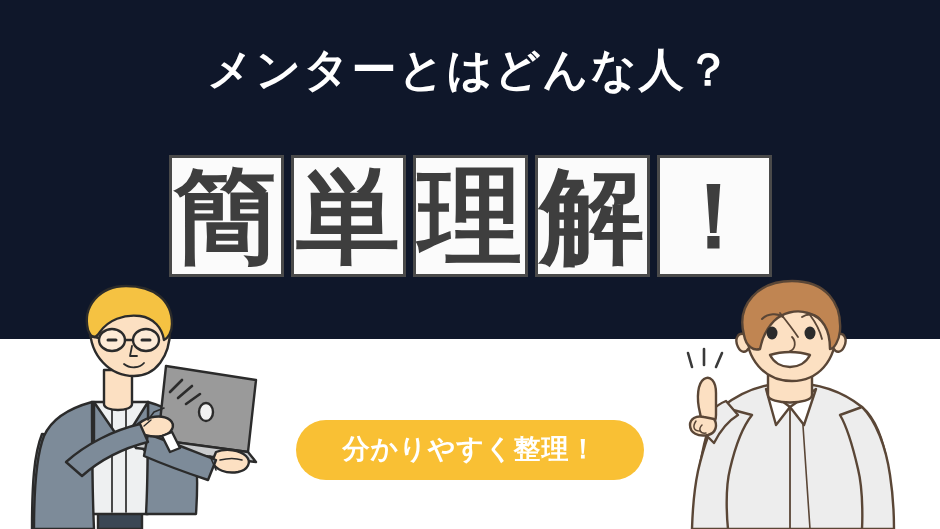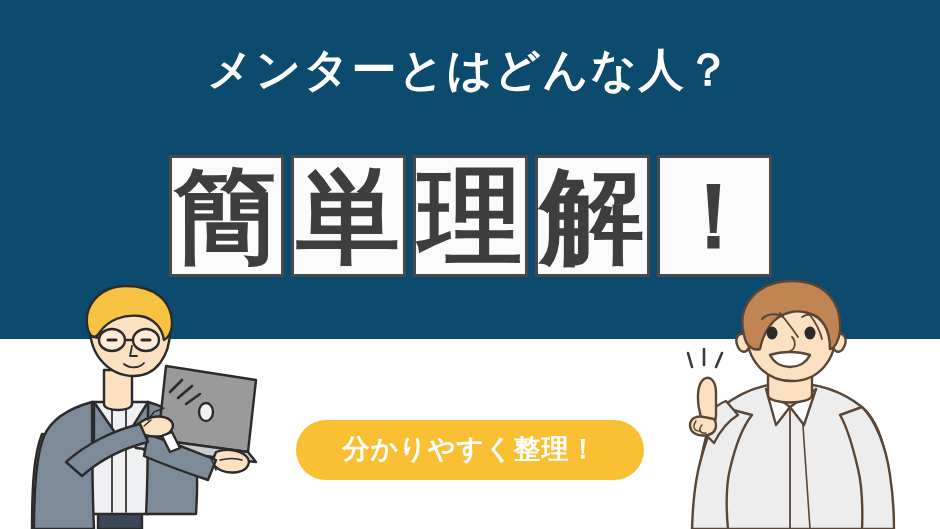--- a/index.html
+++ b/index.html
@@ -7,21 +7,21 @@
   body {
     font-family: "Liberation Sans", "DejaVu Sans", sans-serif;
     background:#ffffff;
     overflow:hidden;
   }
 
   #banner {
     position:relative;
     width:940px;
     height:529px;
-    background:#0c4a6e;
+    background:#0f172a;
     overflow:hidden;
     padding-left:15px;
   }
 
   
   .white-curve {
     position:absolute;
     left:-90px;
     bottom:-430px;
     width:1120px;

